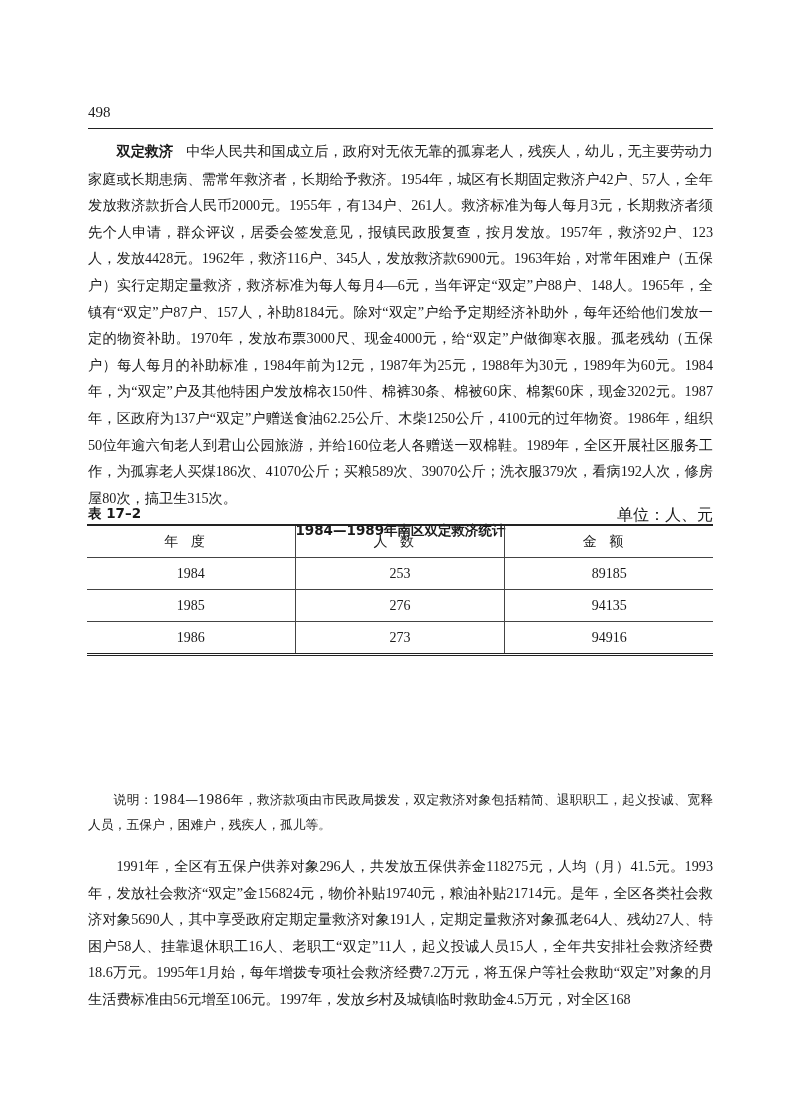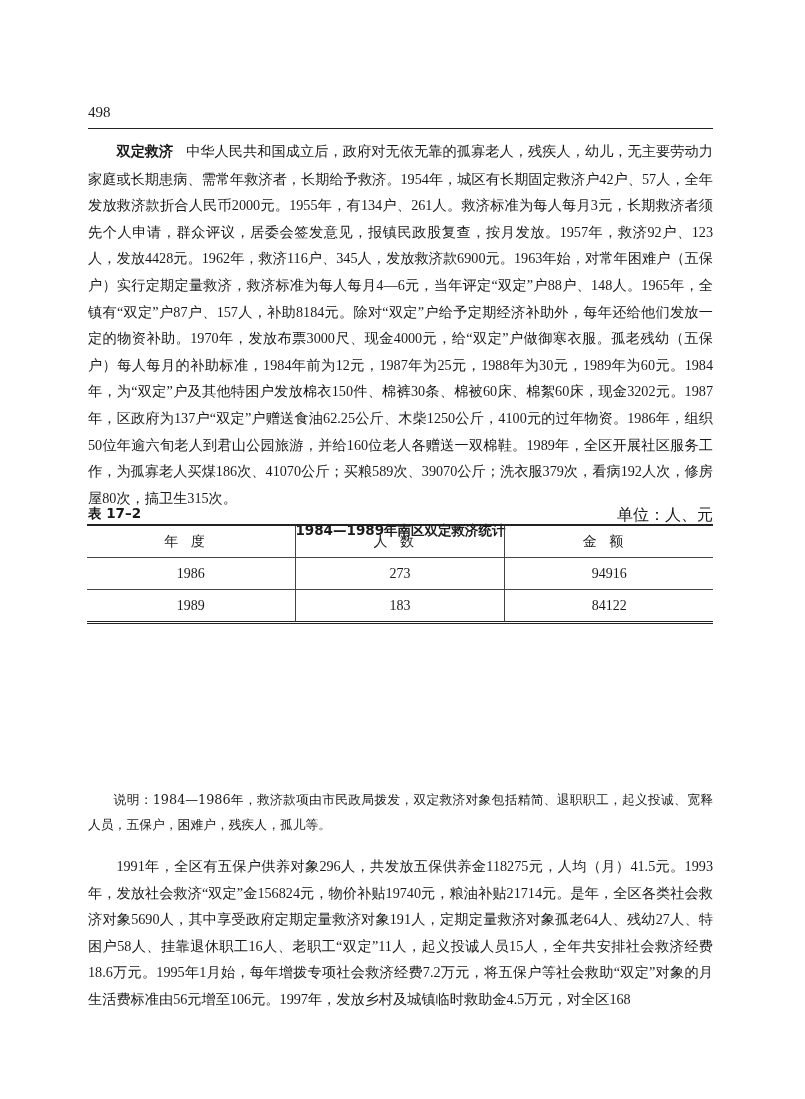--- a/index.html
+++ b/index.html
@@ -79,27 +79,32 @@
 <table class="stats">
   <thead>
     <tr>
       <th>年度</th>
       <th>人数</th>
       <th>金额</th>
     </tr>
   </thead>
   <tbody>
     <tr>
+      <td>1984</td>
+      <td>253</td>
+      <td>89185</td>
+    </tr>
+    <tr>
+      <td>1985</td>
+      <td>276</td>
+      <td>94135</td>
+    </tr>
+    <tr>
       <td>1986</td>
       <td>273</td>
       <td>94916</td>
-    </tr>
-    <tr class="total-sep">
-      <td>1989</td>
-      <td>183</td>
-      <td>84122</td>
     </tr>
   </tbody>
 </table>
 
 <p class="note">说明：1984—1986年，救济款项由市民政局拨发，双定救济对象包括精简、退职职工，起义投诚、宽释人员，五保户，困难户，残疾人，孤儿等。</p>
 
 <p class="para" id="p2">1991年，全区有五保户供养对象296人，共发放五保供养金118275元，人均（月）41.5元。1993年，发放社会救济“双定”金156824元，物价补贴19740元，粮油补贴21714元。是年，全区各类社会救济对象5690人，其中享受政府定期定量救济对象191人，定期定量救济对象孤老64人、残幼27人、特困户58人、挂靠退休职工16人、老职工“双定”11人，起义投诚人员15人，全年共安排社会救济经费18.6万元。1995年1月始，每年增拨专项社会救济经费7.2万元，将五保户等社会救助“双定”对象的月生活费标准由56元增至106元。1997年，发放乡村及城镇临时救助金4.5万元，对全区168</p>
 
 </body></html>

